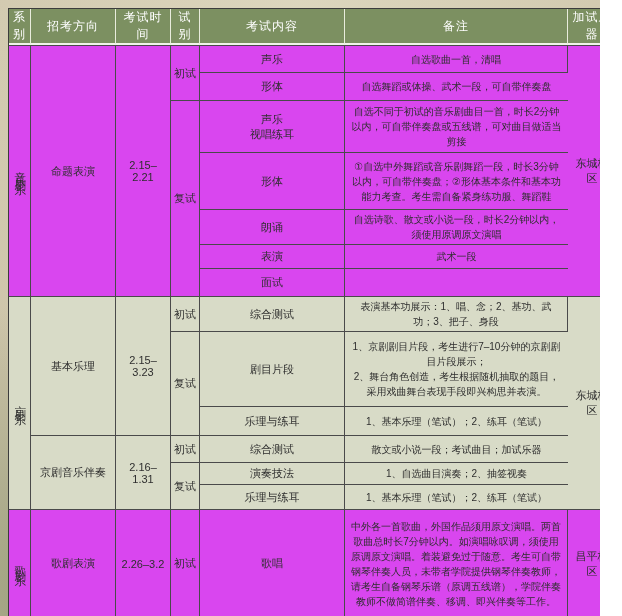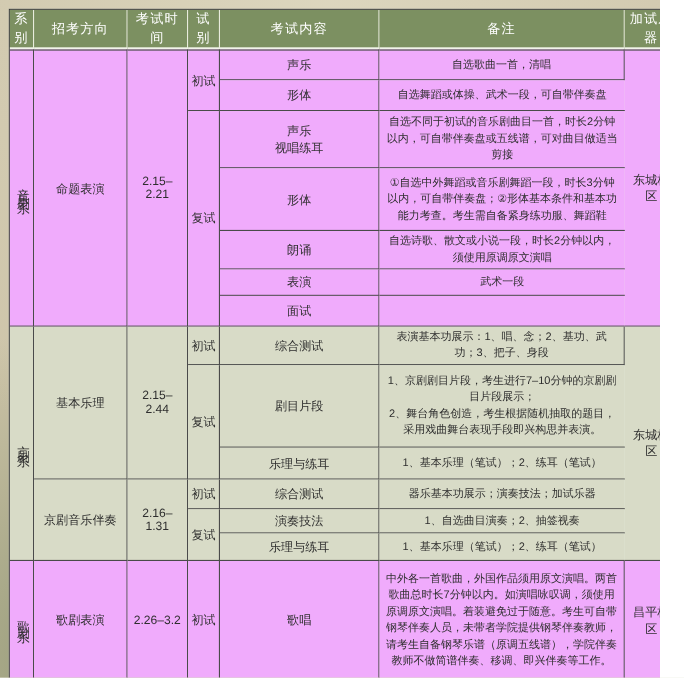--- a/index.html
+++ b/index.html
@@ -24,21 +24,21 @@
   th{
     background:#7c9061;color:#ffffff;font-size:12px;font-weight:normal;
     letter-spacing:1px;height:24px;padding:0 2px;
     border-right:1px solid #e9ecdd;border-bottom:2px solid #f2f4ea;
     overflow:hidden;
   }
   th:last-child{border-right:none;}
   td{
     font-size:11px;color:#2e2e2e;text-align:center;vertical-align:middle;
     padding:2px 3px;border-right:1px solid #4a4a4a;border-bottom:1px solid #4a4a4a;
-    background:#f0abfc;overflow:hidden;
+    background:#d946ef;overflow:hidden;
   }
   td:last-child,td.lastcol{border-right:none;}
   tr.first-body td{border-top:1px solid #4a4a4a;}
   tr.last td{border-bottom:none;}
   tr.tint td{background:#d8dbc7;}
   td.note{
     text-align:center;font-size:10px;line-height:1.5;padding:2px 6px;
   }
   .pre{white-space:pre-line;}
   .dept-text{
@@ -106,42 +106,42 @@
           <td class="note">武术一段</td>
         </tr>
         <tr style="height:28px;">
           <td>面试</td>
           <td class="note"></td>
         </tr>
 
         <tr class="tint" style="height:35px;">
           <td rowspan="6"><span class="dept-text">京剧系</span></td>
           <td rowspan="3">基本乐理</td>
-          <td rowspan="3">2.15–2.44</td>
+          <td rowspan="3">2.15–3.23</td>
           <td>初试</td>
           <td>综合测试</td>
           <td class="note">表演基本功展示：1、唱、念；2、基功、武功；3、把子、身段</td>
           <td rowspan="6" class="lastcol">东城校区</td>
         </tr>
         <tr class="tint" style="height:75px;">
           <td rowspan="2">复试</td>
           <td>剧目片段</td>
           <td class="note pre">1、京剧剧目片段，考生进行7–10分钟的京剧剧目片段展示；
 2、舞台角色创造，考生根据随机抽取的题目，采用戏曲舞台表现手段即兴构思并表演。</td>
         </tr>
         <tr class="tint" style="height:29px;">
           <td>乐理与练耳</td>
           <td class="note">1、基本乐理（笔试）；2、练耳（笔试）</td>
         </tr>
         <tr class="tint" style="height:27px;">
           <td rowspan="3">京剧音乐伴奏</td>
           <td rowspan="3">2.16–1.31</td>
           <td>初试</td>
           <td>综合测试</td>
-          <td class="note">器乐基本功展示；演奏技法；加试乐器</td>
+          <td class="note">散文或小说一段；考试曲目；加试乐器</td>
         </tr>
         <tr class="tint" style="height:22px;">
           <td rowspan="2">复试</td>
           <td>演奏技法</td>
           <td class="note">1、自选曲目演奏；2、抽签视奏</td>
         </tr>
         <tr class="tint" style="height:25px;">
           <td>乐理与练耳</td>
           <td class="note">1、基本乐理（笔试）；2、练耳（笔试）</td>
         </tr>

